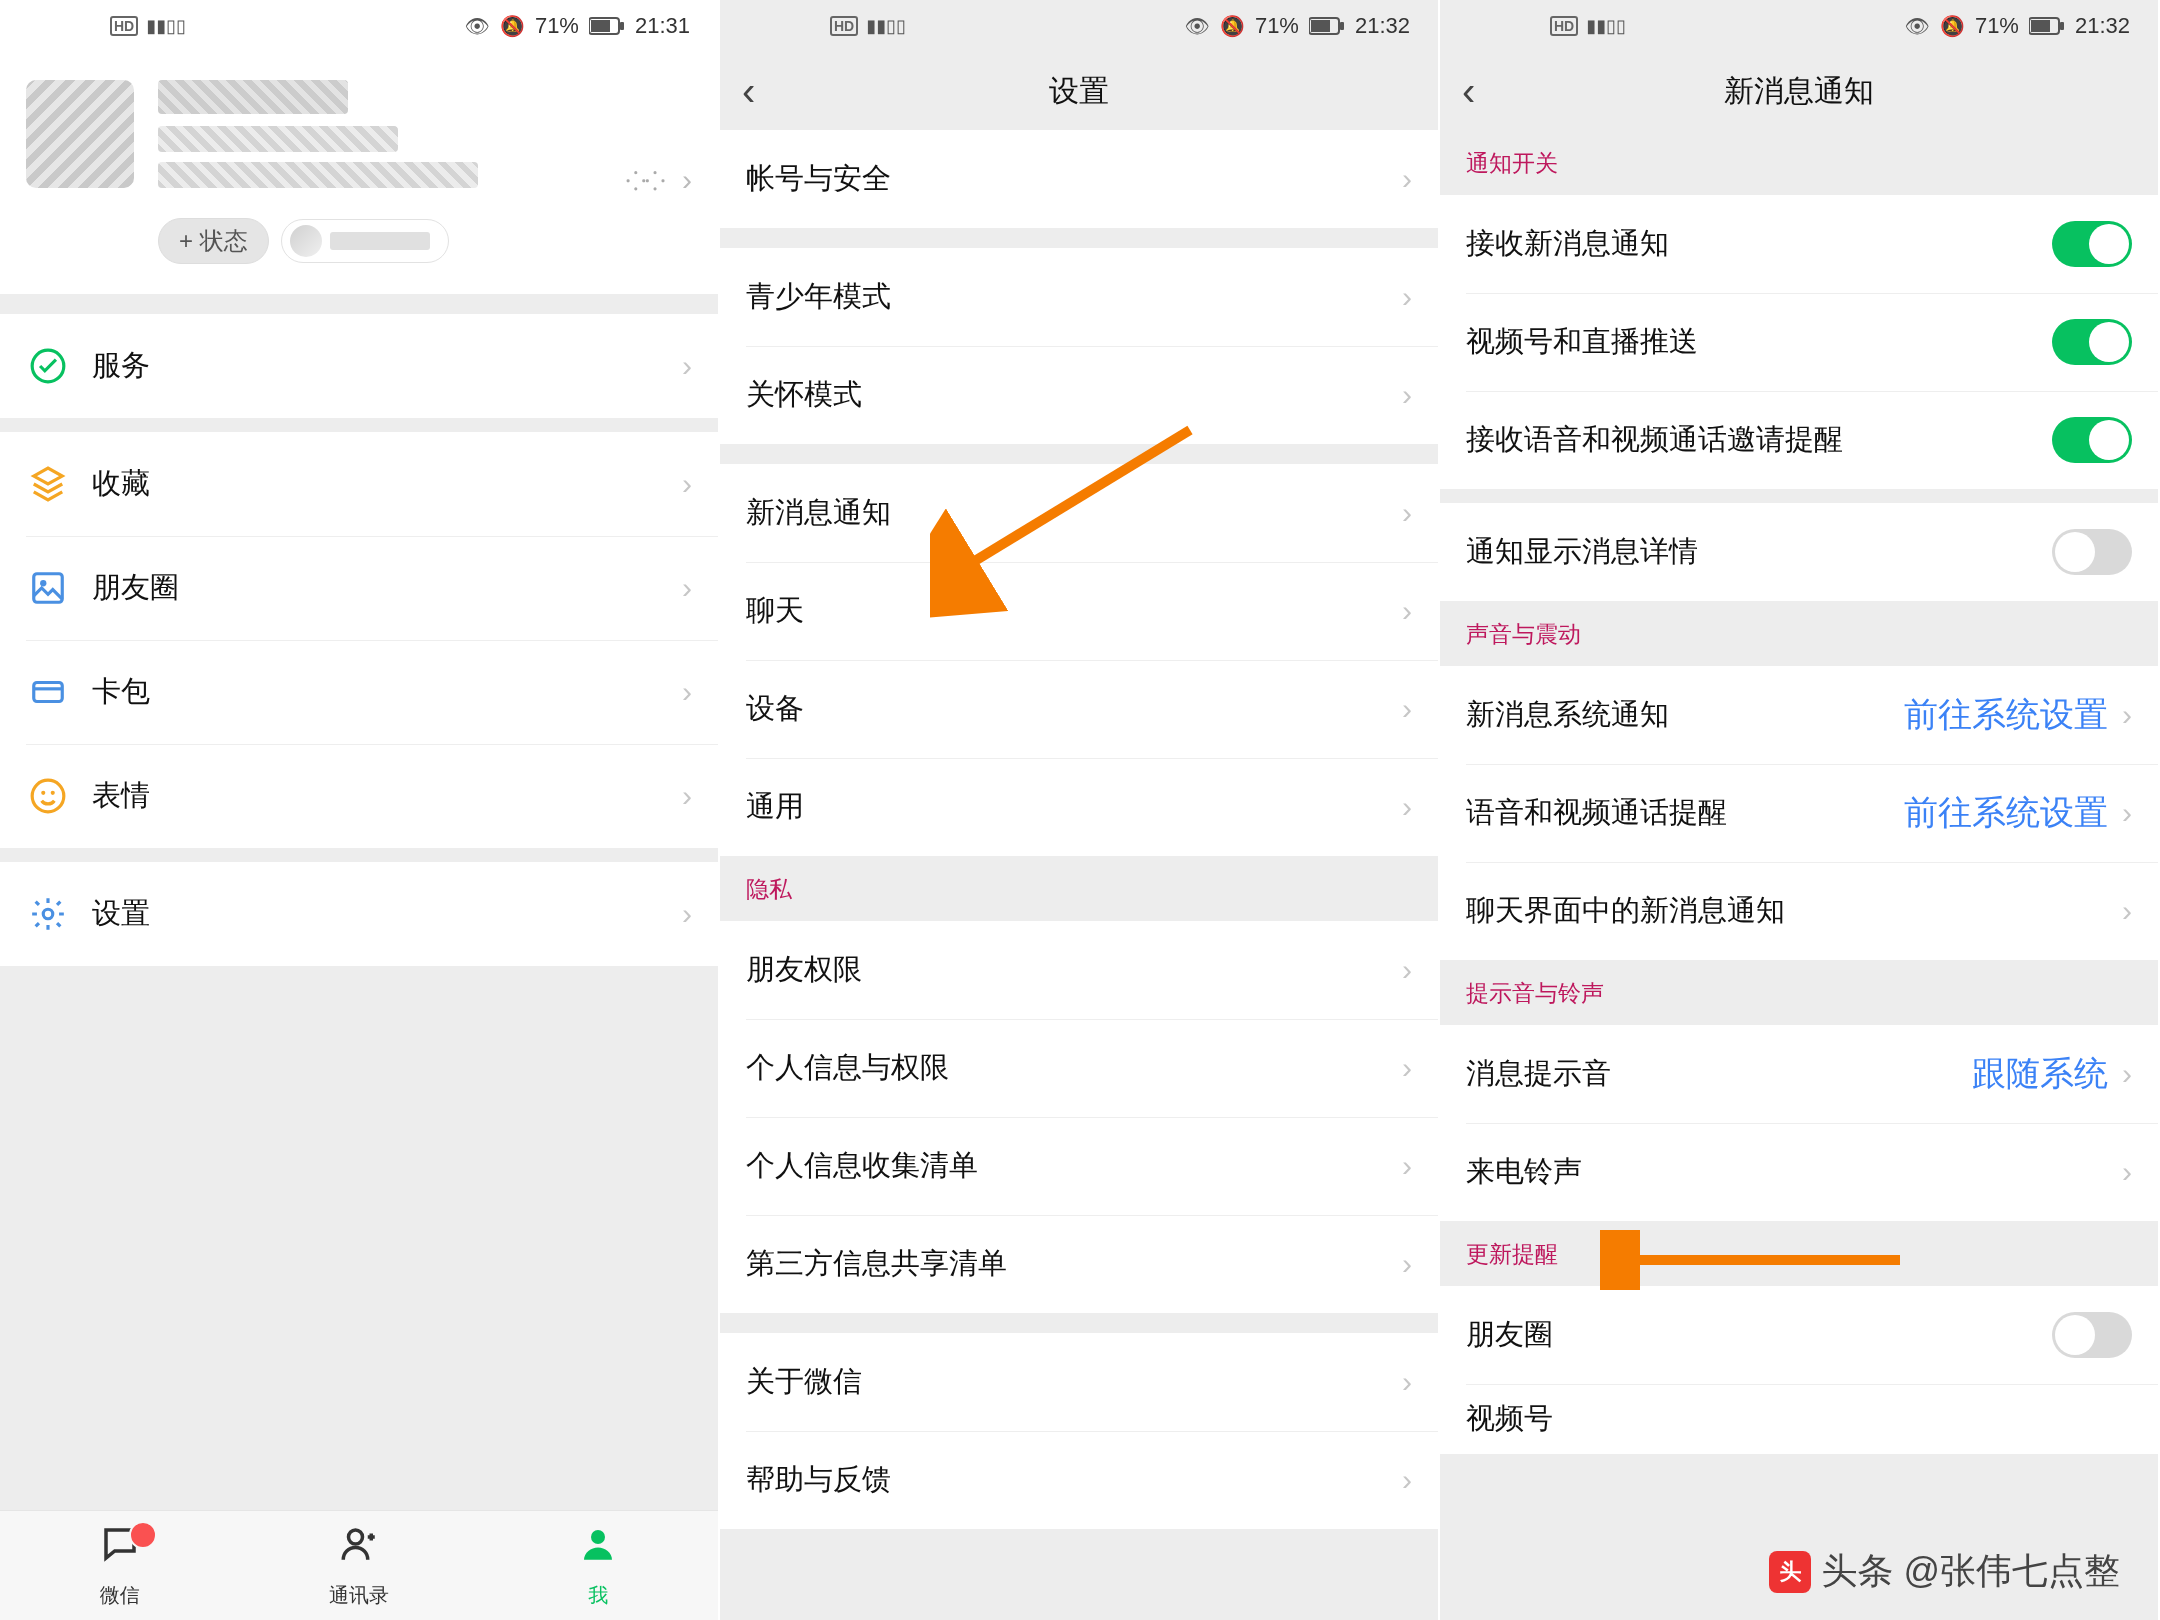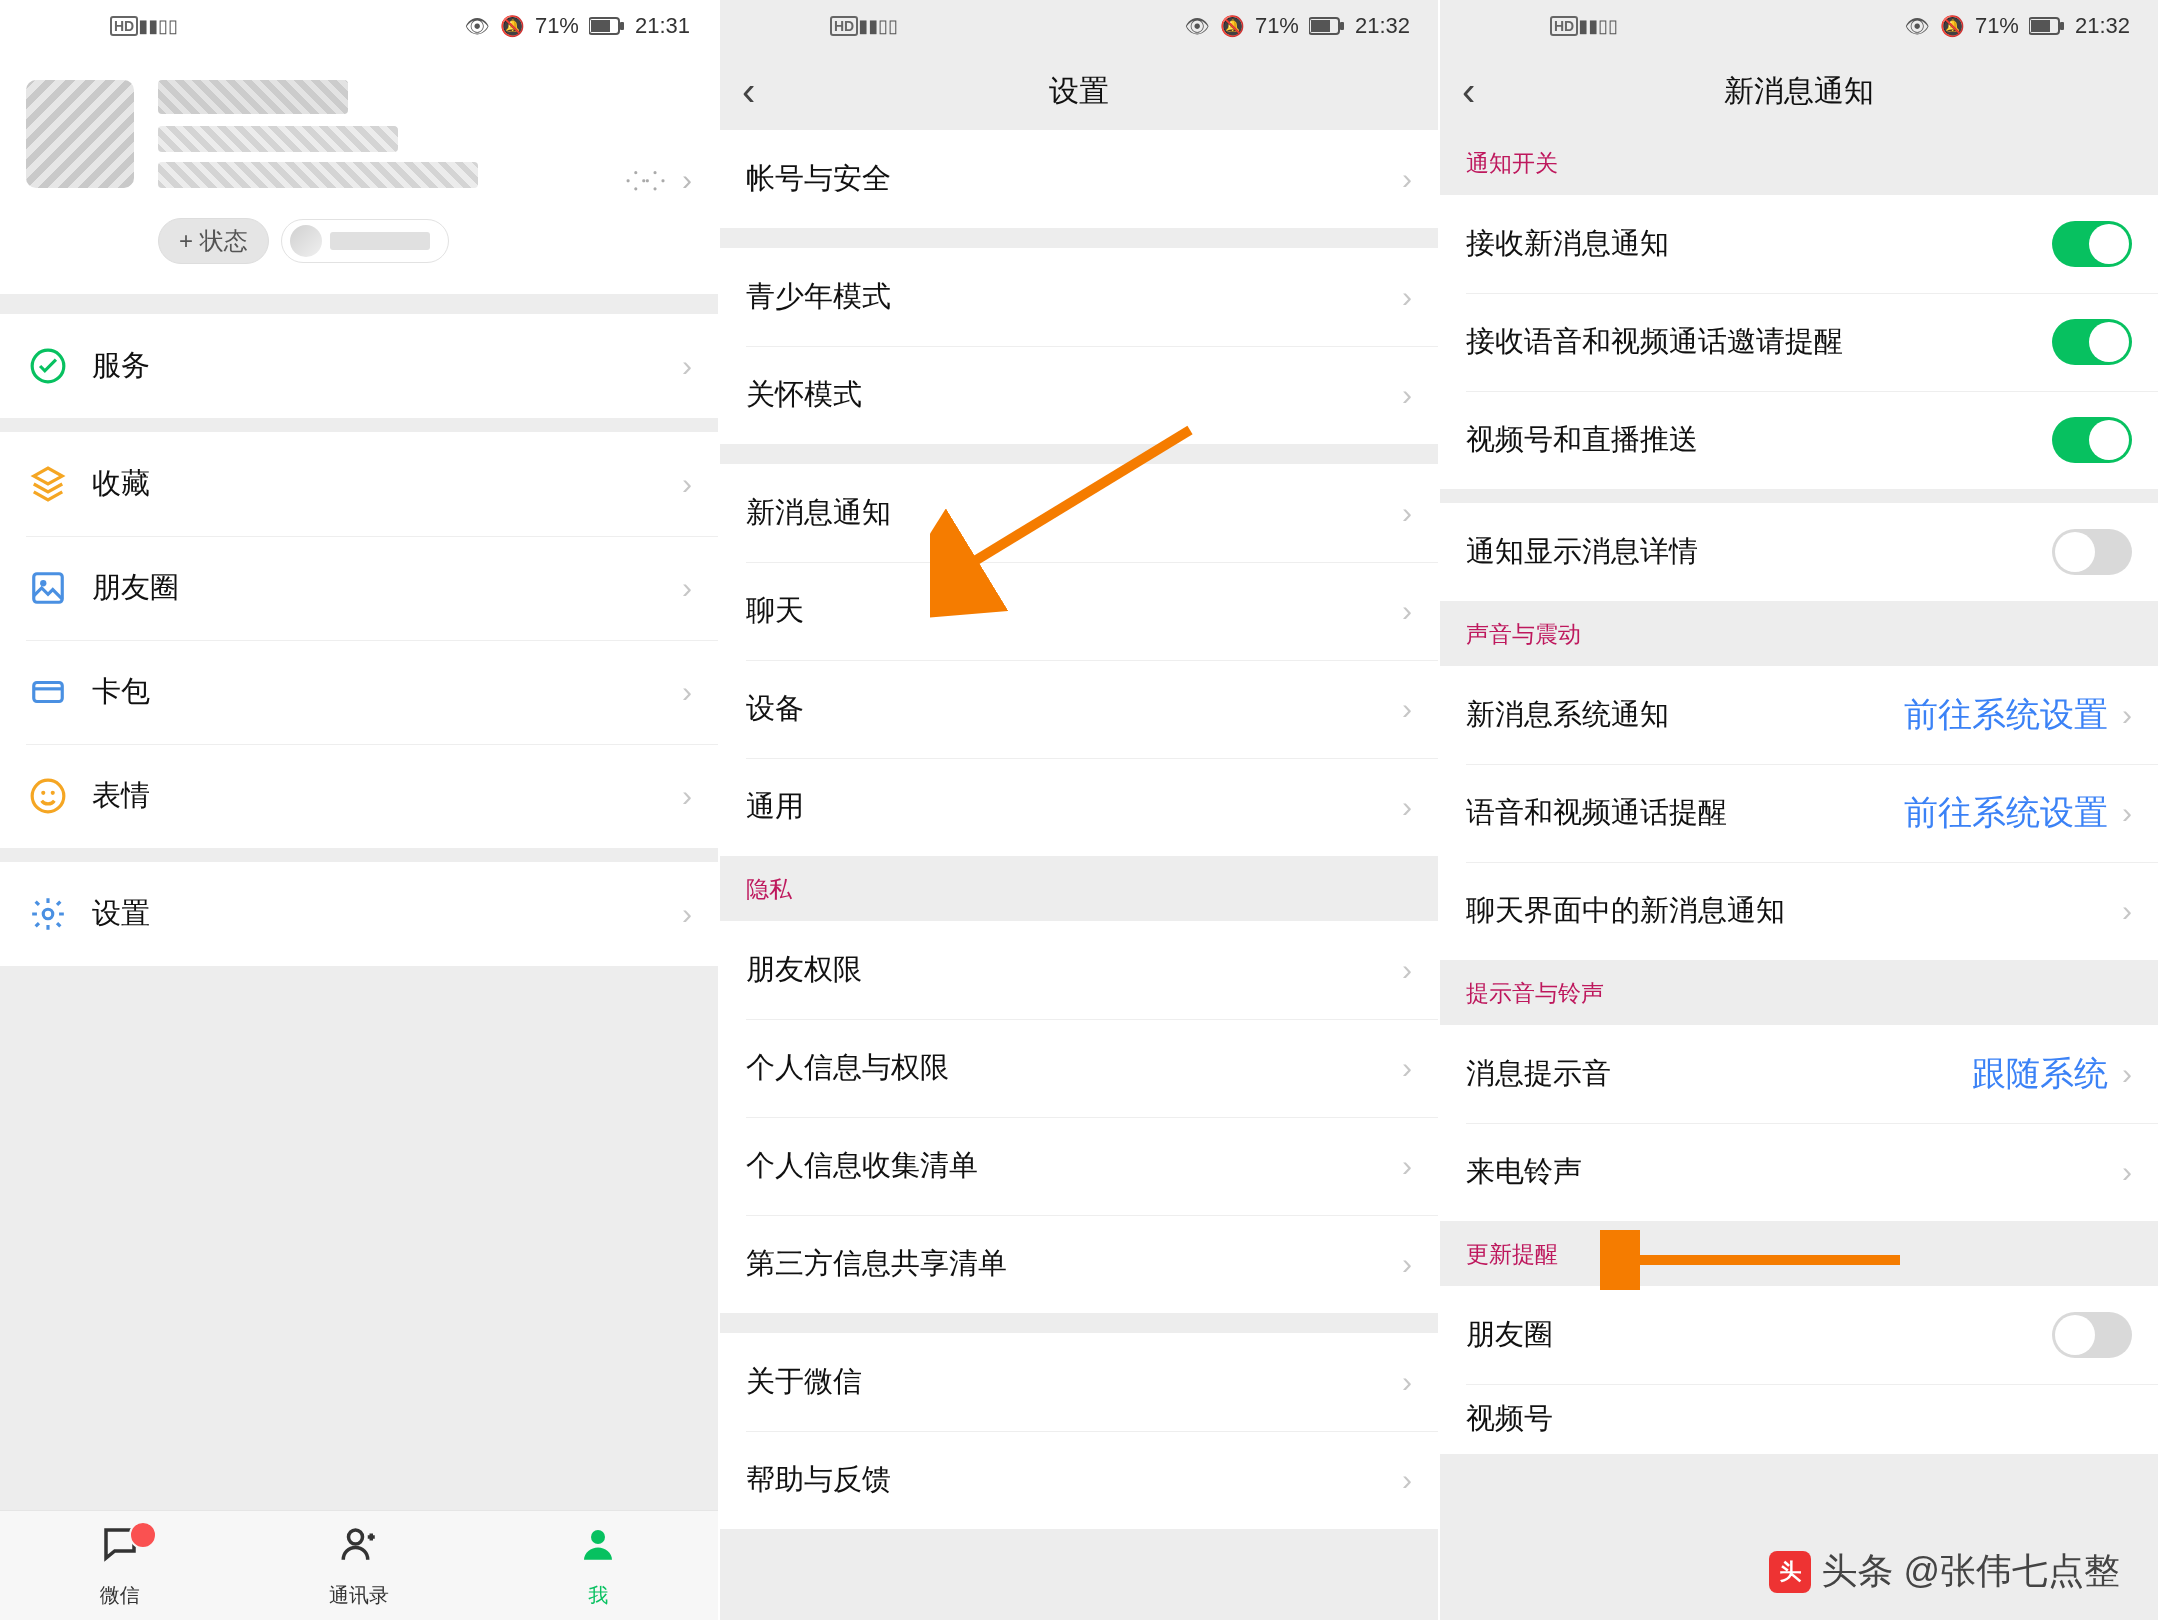--- a/index.html
+++ b/index.html
@@ -27,21 +27,21 @@
   .status-bar {
     height: 52px;
     display: flex;
     align-items: center;
     justify-content: space-between;
     padding: 0 28px 0 110px;
     font-size: 22px;
     color: #222;
     background: #ededed;
   }
-  .status-left { display:flex; align-items:center; gap:0; }
+  .status-left { display:flex; align-items:center; gap:8px; }
   .hd-badge {
     font-size: 14px;
     font-weight: bold;
     border: 2px solid #666;
     border-radius: 3px;
     padding: 0 2px;
     color: #666;
   }
   .signal-icon { font-size: 18px; color:#555; }
   .status-right { display:flex; align-items:center; gap:10px; font-size:22px; color:#333; }
@@ -484,25 +484,25 @@
   </div>
 
   <div class="content">
     <div class="section-title">通知开关</div>
 
     <div class="row">
       <span class="label">接收新消息通知</span>
       <div class="toggle on"></div>
     </div>
     <div class="row">
+      <span class="label">视频号和直播推送</span>
+      <div class="toggle on"></div>
+    </div>
+    <div class="row">
       <span class="label">接收语音和视频通话邀请提醒</span>
-      <div class="toggle on"></div>
-    </div>
-    <div class="row">
-      <span class="label">视频号和直播推送</span>
       <div class="toggle on"></div>
     </div>
     <div class="spacer-sm"></div>
     <div class="row">
       <span class="label">通知显示消息详情</span>
       <div class="toggle off"></div>
     </div>
 
     <div class="section-title">声音与震动</div>
 

